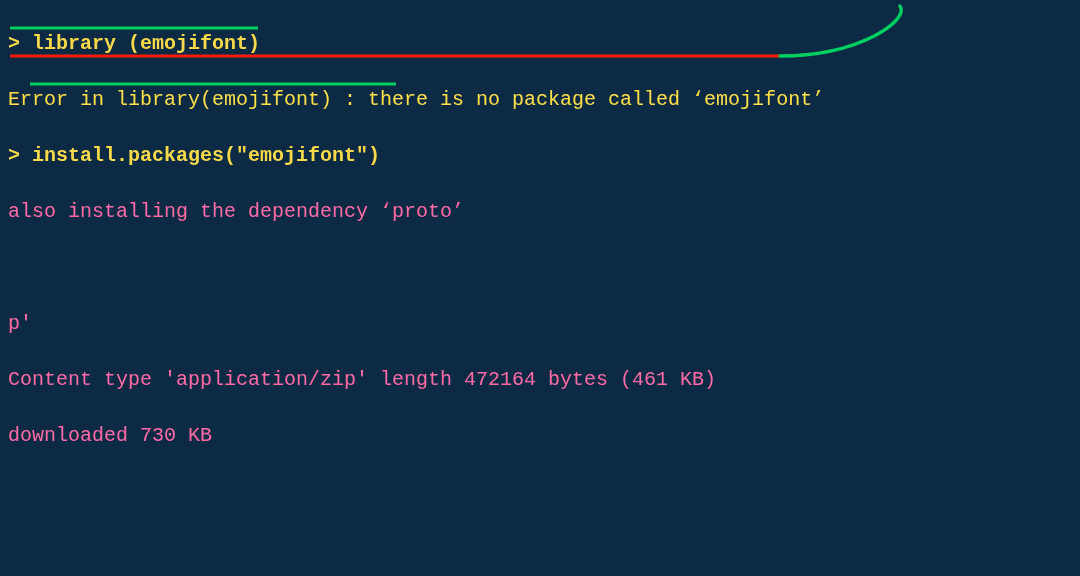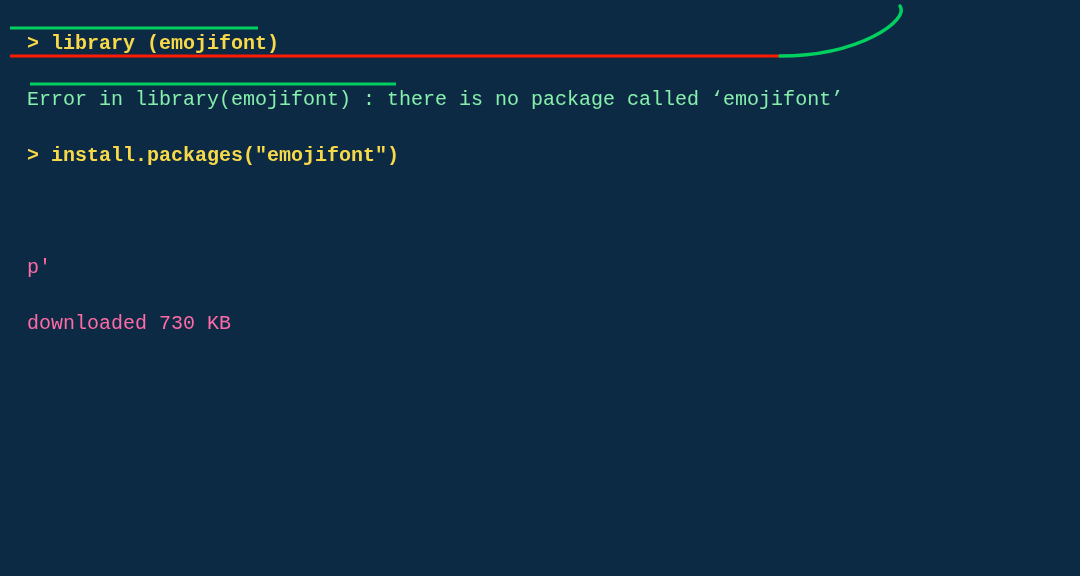--- a/index.html
+++ b/index.html
@@ -14,37 +14,39 @@
     color: #e8e8e8;
     overflow: hidden;
   }
   .console {
     position: relative;
     padding: 2px 8px 0 8px;
     white-space: pre;
   }
   .prompt { color: #f8d94a; font-weight: bold; }
   .cmd-yellow { color: #f8d94a; font-weight: bold; }
-  .err-red   { color: #86efac; }
+  .err-red   { color: #fde047; }
   .pink      { color: #ff6aa7; }
-  .line { display:block;margin-left:19px; }
+  .line { display:block; }
   svg.annot {
     position:absolute; top:0; left:0; width:1080px; height:576px;
     pointer-events:none;
   }
 </style>
 </head>
 <body>
 
 <div class="console">
 <span class="line"><span class="prompt">&gt;</span> <span class="cmd-yellow">library (emojifont)</span></span>
 <span class="line err-red">Error in library(emojifont) : there is no package called ‘emojifont’</span>
 <span class="line"><span class="prompt">&gt;</span> <span class="cmd-yellow">install.packages("emojifont")</span></span>
+<span class="line pink">also installing the dependency ‘proto’</span>
 <span class="line"> </span>
 <span class="line pink">p'</span>
+<span class="line pink">Content type 'application/zip' length 472164 bytes (461 KB)</span>
 <span class="line pink">downloaded 730 KB</span>
 <span class="line"> </span>
 
 
 
 
 
 
 
 

